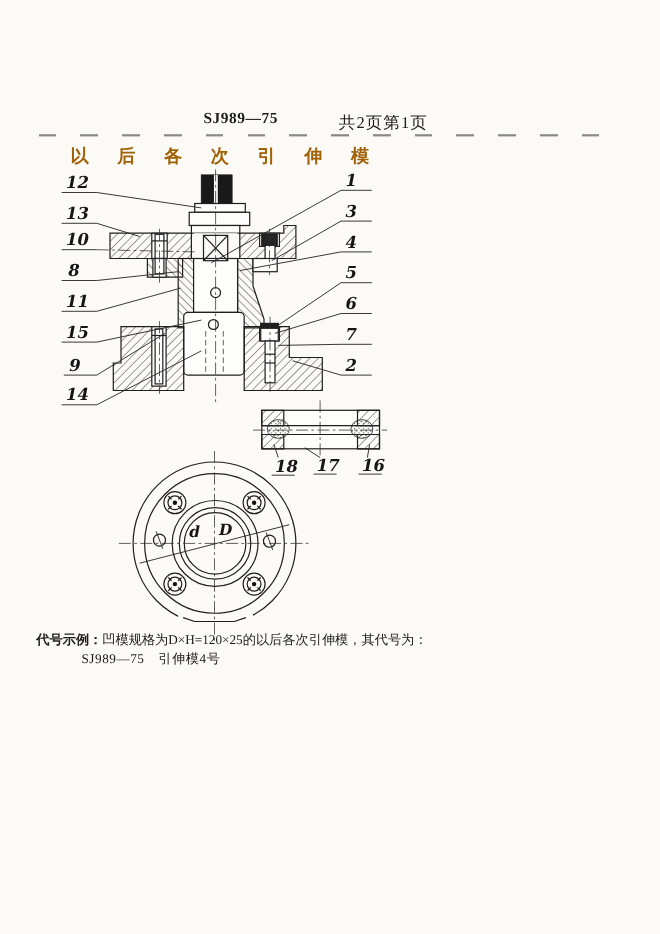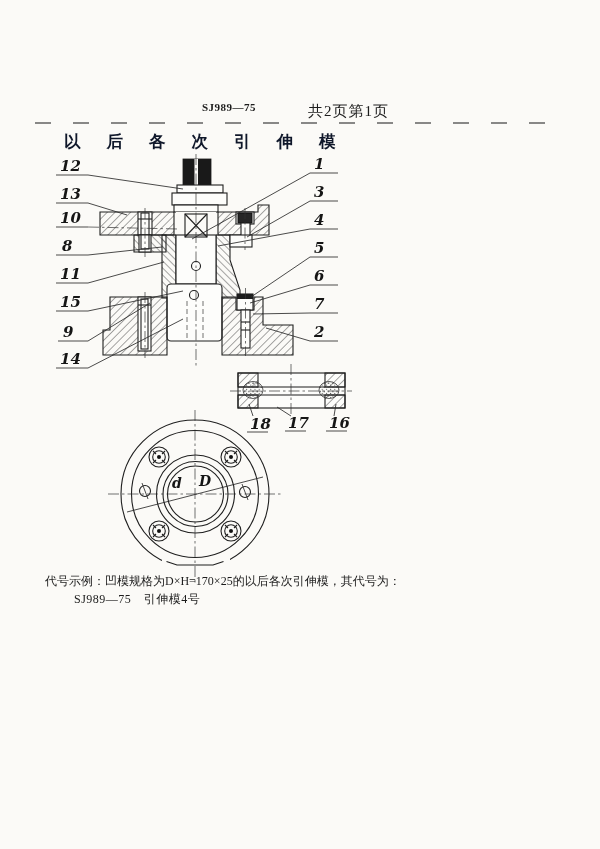--- a/index.html
+++ b/index.html
@@ -3,33 +3,33 @@
 <meta charset="utf-8">
 <style>
   html,body{margin:0;padding:0;}
   body{
     width:600px;height:849px;position:relative;overflow:hidden;
     background:#fbfaf7;
     font-family:"Liberation Serif", serif;
     color:#1c1c1c;
   }
   .abs{position:absolute;}
-  .doc-number{left:185px;top:101px;font-size:11px;font-weight:bold;letter-spacing:.5px;margin-left:17px;}
+  .doc-number{left:185px;top:101px;font-size:14px;font-weight:bold;letter-spacing:.5px;}
   .page-info{left:308px;top:102px;font-size:15px;letter-spacing:1px;}
   .rule{
     left:35px;top:122px;width:530px;height:2px;
     background:repeating-linear-gradient(90deg,#4a4a4a 0 16px,transparent 16px 38px);
     opacity:.65;
   }
   .main-title{
     left:64px;top:131px;font-size:16.5px;font-weight:bold;
-    letter-spacing:26px;white-space:nowrap;color:#0f172a;
+    letter-spacing:26px;white-space:nowrap;color:#a16207;
   }
   .footer-line1{left:33px;top:573px;font-size:12px;white-space:nowrap;}
-  .footer-line1 b{font-weight:normal;margin-left:12px;}
+  .footer-line1 b{font-weight:bold;}
   .footer-line2{left:74px;top:591px;font-size:12px;white-space:nowrap;letter-spacing:.5px;}
   svg{position:absolute;left:0;top:0;}
   svg .ink{stroke:#1f1f1f;fill:none;stroke-width:1.1;}
   svg .fw{fill:#fdfdfb;stroke:#1f1f1f;stroke-width:1.1;}
   svg .hA{fill:url(#hatchA);stroke:#1f1f1f;stroke-width:1.1;}
   svg .hB{fill:url(#hatchB);stroke:#1f1f1f;stroke-width:1.1;}
   svg .blk{fill:#191919;stroke:#191919;stroke-width:.8;}
   svg .cl{stroke:#333;stroke-width:.7;fill:none;stroke-dasharray:11 3 2.5 3;}
   svg .hid{stroke:#333;stroke-width:.7;fill:none;stroke-dasharray:5 3;}
   svg .ld{stroke:#2b2b2b;stroke-width:.85;fill:none;}
@@ -262,15 +262,15 @@
 
     <text class="dlab" x="172" y="488">d</text>
     <text class="dlab" x="199" y="486">D</text>
 
     <line class="cl" x1="195" y1="410" x2="195" y2="584"></line>
     <line class="cl" x1="108" y1="494" x2="283" y2="494"></line>
   </g>
 </svg>
 
 <div class="abs footer-line1">
-  <b>代号示例：</b><span>凹模规格为D×H=170×25的以后各次引伸模，其代号为：</span>
+  <b>代号示例：</b><span>凹模规格为D×H=120×25的以后各次引伸模，其代号为：</span>
 </div>
 <div class="abs footer-line2">SJ989—75　引伸模4号</div>
 
 </body></html>

